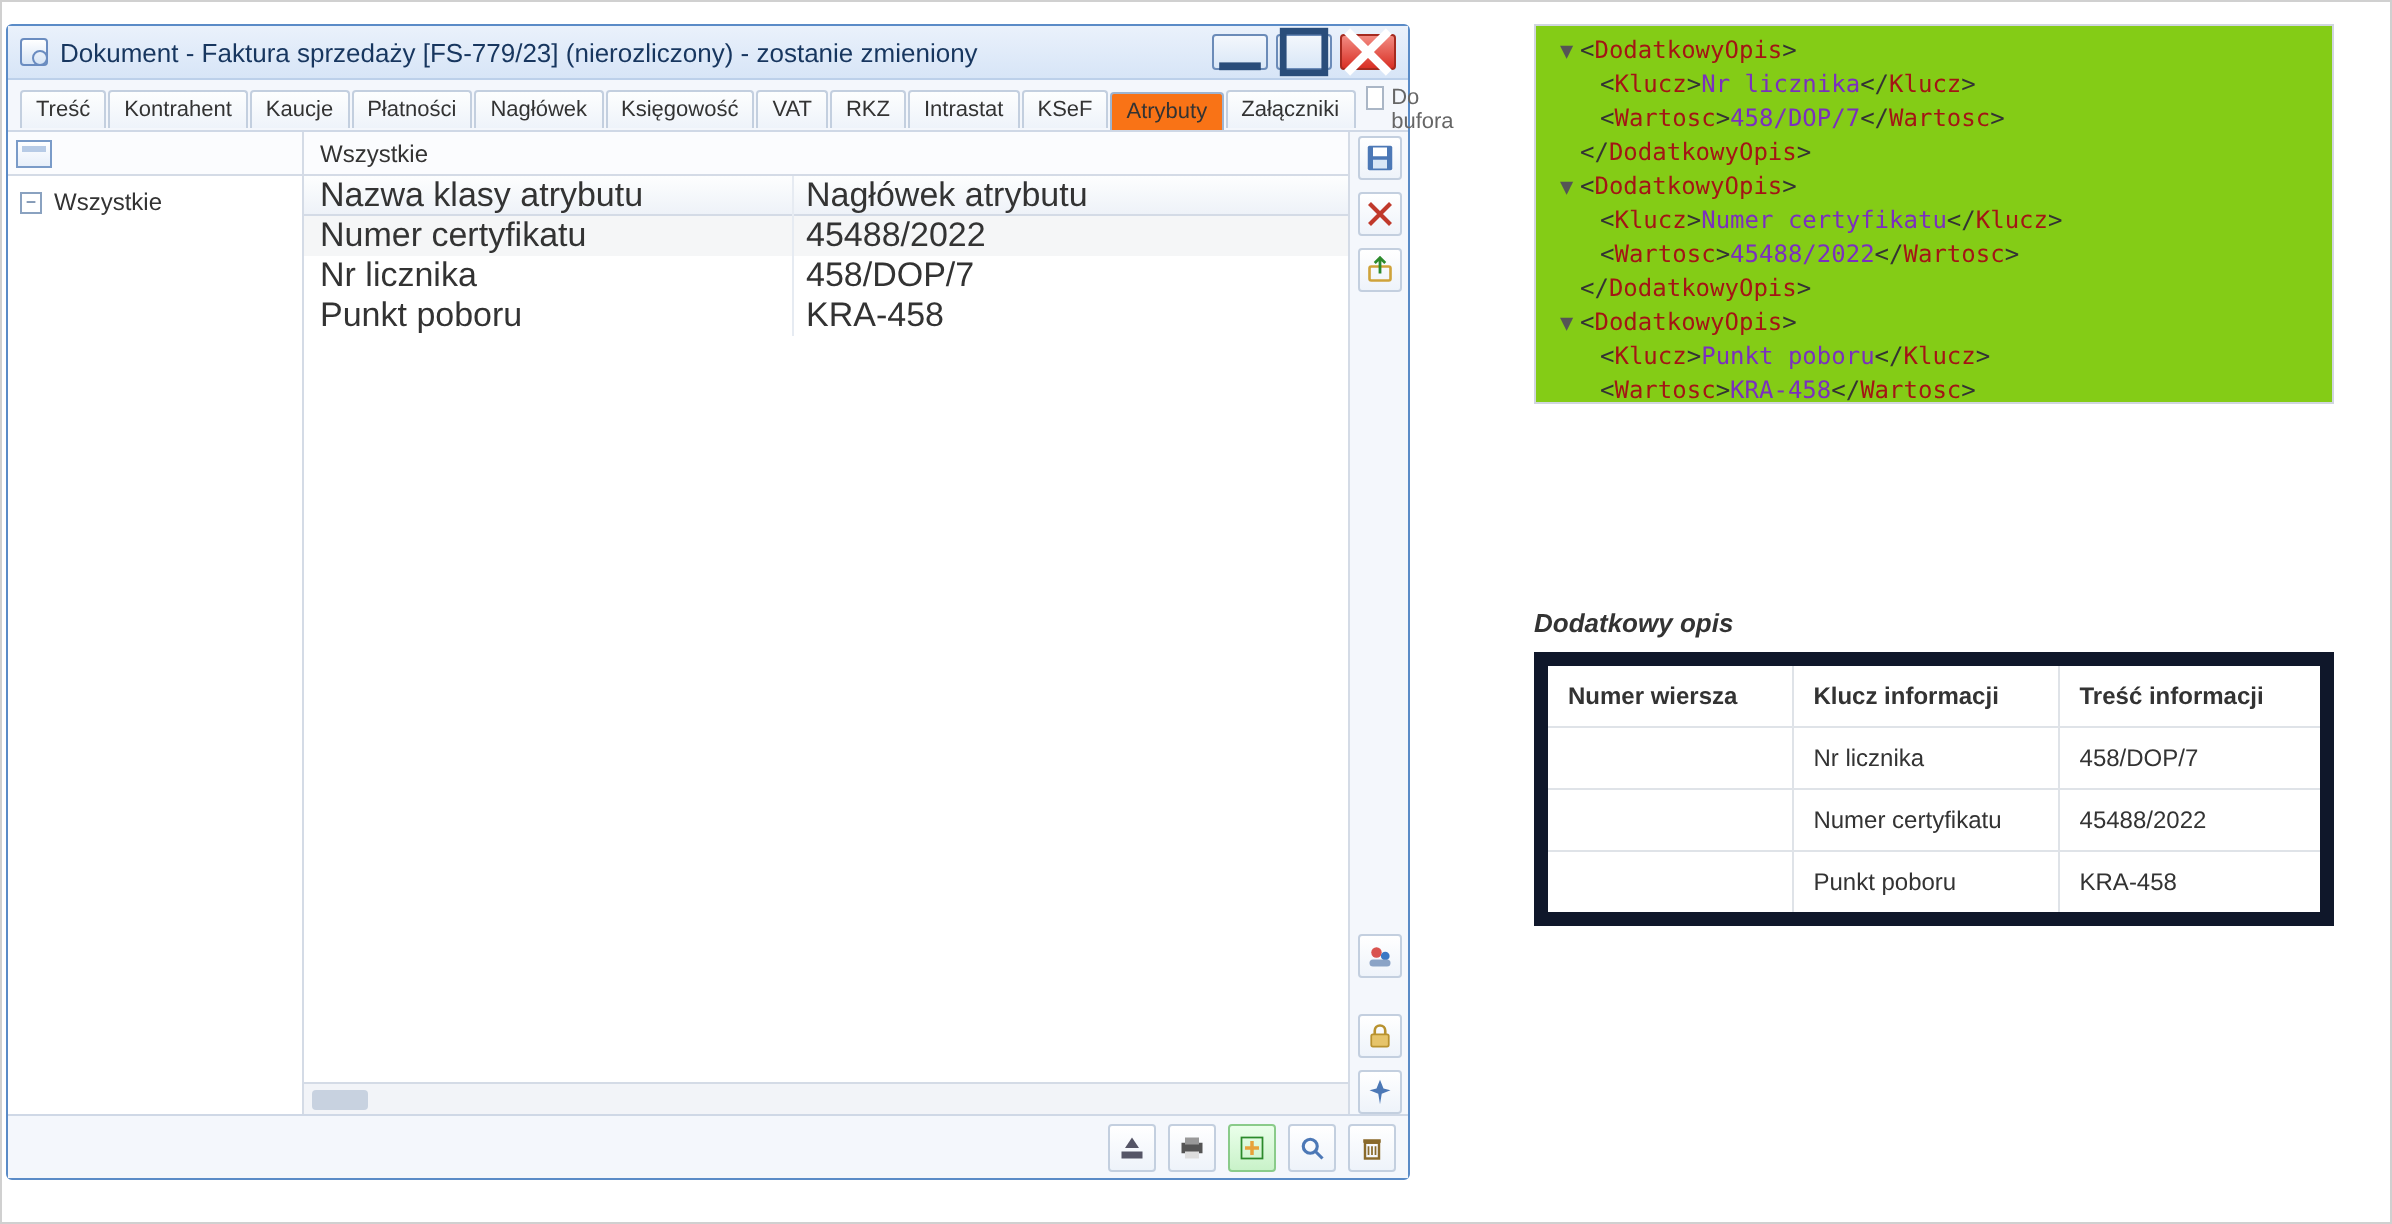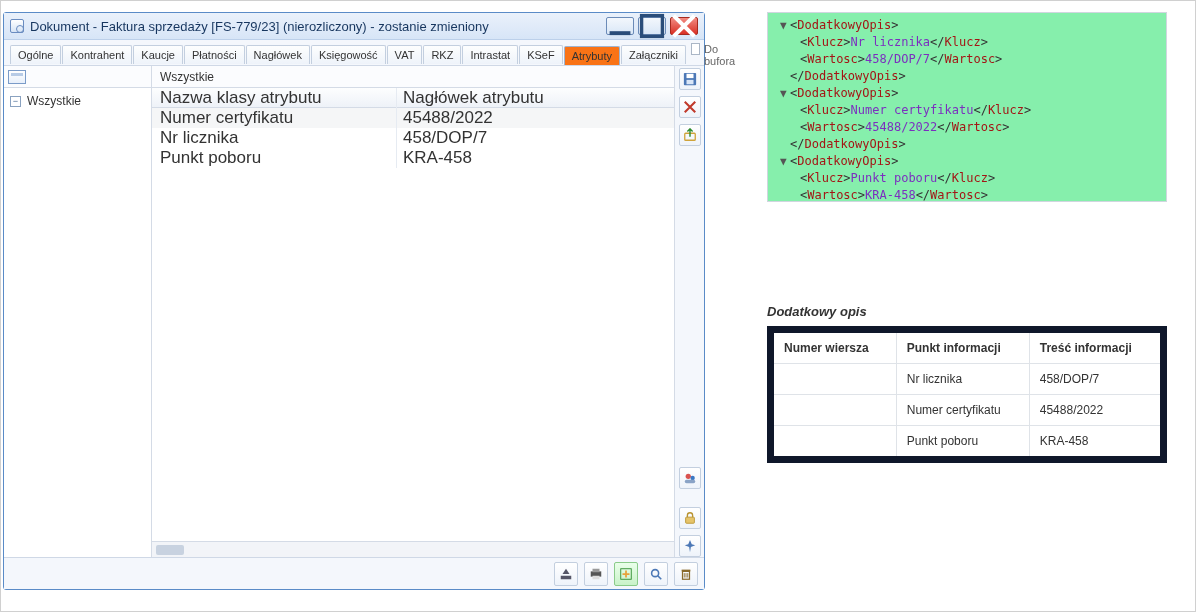--- a/index.html
+++ b/index.html
@@ -225,21 +225,21 @@
     border-color:#8acb8a;
   }
   
   .xml-box {
     position: absolute;
     left: 766px;
     top: 11px;
     width: 400px;
     height: 190px;
     border: 1px solid #d0d6df;
-    background: #86efac;
+    background: #84cc16;
     padding: 4px 6px 4px 12px;
     font-family: Consolas, monospace;
     font-size: 12px;
     line-height: 17px;
     overflow: hidden;
     color: #333;
     white-space: pre;
   }
   .xml-box .caret { color:#555; font-size:11px; display:inline-block; width:10px; }
   .xml-tag { color: #a31515; }
@@ -296,21 +296,21 @@
         </div>
         <div class="win-btn close">
           <svg viewBox="0 0 10 10">
               <path d="M1 1 L9 9 M9 1 L1 9" stroke="#fff" stroke-width="1.6"></path>
             </svg>
         </div>
       </div>
     </div>
 
     <div class="tabs">
-      <div class="tab">Ogólne</div>
+      <div class="tab">Treść</div>
       <div class="tab">Kontrahent</div>
       <div class="tab">Kaucje</div>
       <div class="tab">Płatności</div>
       <div class="tab">Nagłówek</div>
       <div class="tab">Księgowość</div>
       <div class="tab">VAT</div>
       <div class="tab">RKZ</div>
       <div class="tab">Intrastat</div>
       <div class="tab">KSeF</div>
       <div class="tab active">Atrybuty</div>
@@ -440,21 +440,21 @@
     </div>
   </div>
 
   <div class="xml-box" id="xml-box"><div class="lvl0"><span class="caret">▼</span>&lt;<span class="xml-tag">DodatkowyOpis</span>&gt;</div><div class="lvl1">&lt;<span class="xml-tag">Klucz</span>&gt;<span class="xml-val">Nr licznika</span>&lt;/<span class="xml-tag">Klucz</span>&gt;</div><div class="lvl1">&lt;<span class="xml-tag">Wartosc</span>&gt;<span class="xml-val">458/DOP/7</span>&lt;/<span class="xml-tag">Wartosc</span>&gt;</div><div class="lvl0" style="padding-left:10px">&lt;/<span class="xml-tag">DodatkowyOpis</span>&gt;</div><div class="lvl0"><span class="caret">▼</span>&lt;<span class="xml-tag">DodatkowyOpis</span>&gt;</div><div class="lvl1">&lt;<span class="xml-tag">Klucz</span>&gt;<span class="xml-val">Numer certyfikatu</span>&lt;/<span class="xml-tag">Klucz</span>&gt;</div><div class="lvl1">&lt;<span class="xml-tag">Wartosc</span>&gt;<span class="xml-val">45488/2022</span>&lt;/<span class="xml-tag">Wartosc</span>&gt;</div><div class="lvl0" style="padding-left:10px">&lt;/<span class="xml-tag">DodatkowyOpis</span>&gt;</div><div class="lvl0"><span class="caret">▼</span>&lt;<span class="xml-tag">DodatkowyOpis</span>&gt;</div><div class="lvl1">&lt;<span class="xml-tag">Klucz</span>&gt;<span class="xml-val">Punkt poboru</span>&lt;/<span class="xml-tag">Klucz</span>&gt;</div><div class="lvl1">&lt;<span class="xml-tag">Wartosc</span>&gt;<span class="xml-val">KRA-458</span>&lt;/<span class="xml-tag">Wartosc</span>&gt;</div></div>
 
   <div class="extra-title">Dodatkowy opis</div>
   <table class="extra-table">
     <thead>
       <tr>
         <th>Numer wiersza</th>
-        <th>Punkt informacji</th>
+        <th>Klucz informacji</th>
         <th>Treść informacji</th>
       </tr>
     </thead>
     <tbody>
       <tr>
         <td></td>
         <td>Nr licznika</td>
         <td>458/DOP/7</td>
       </tr>
       <tr>

